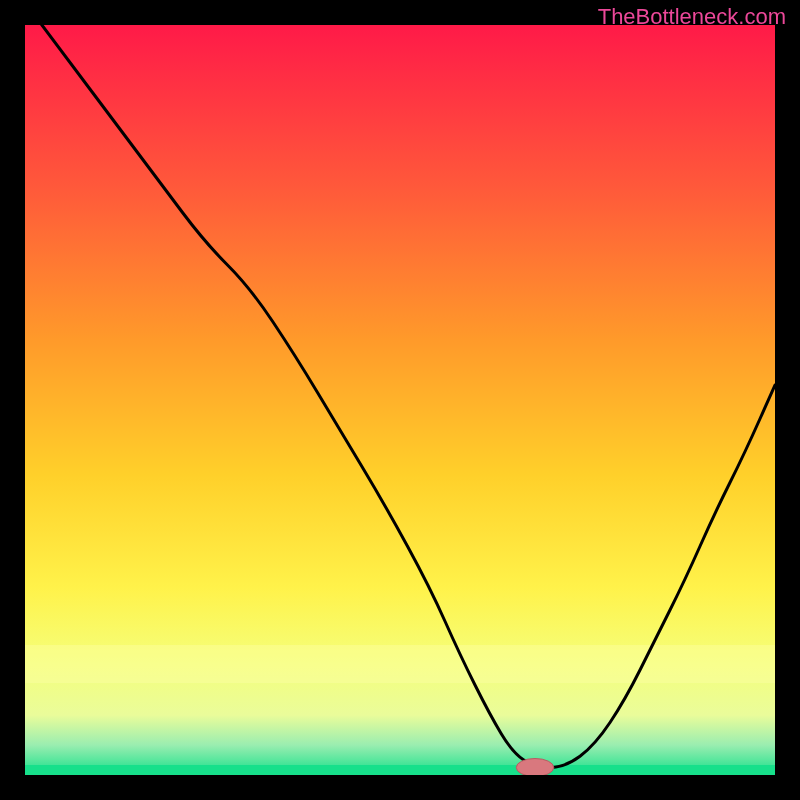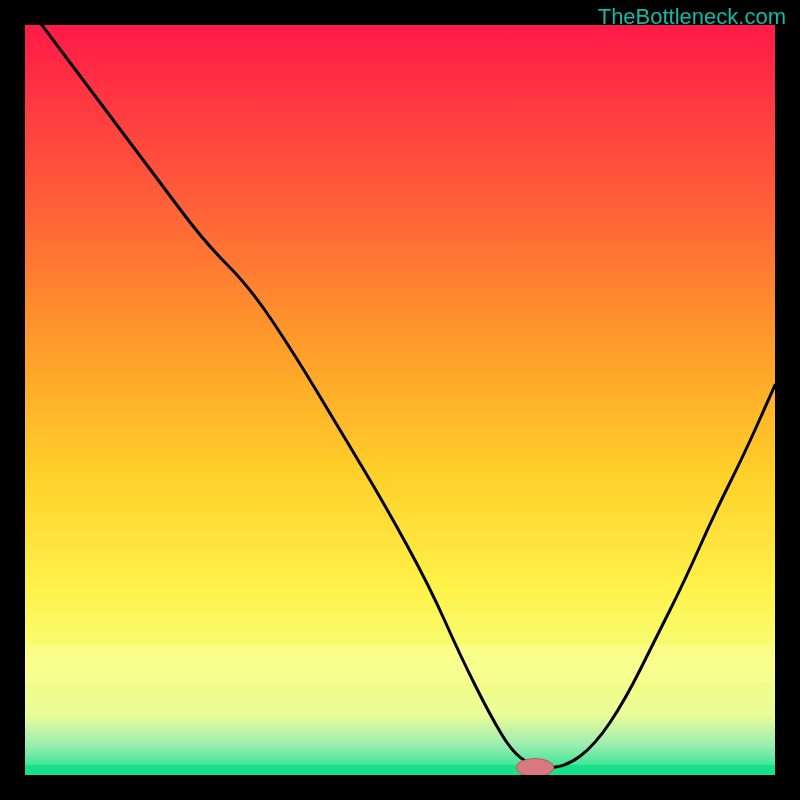--- a/index.html
+++ b/index.html
@@ -7,21 +7,21 @@
   .container {
     width: 800px;
     height: 800px;
     position: relative;
     background: #000;
   }
   .watermark {
     position: absolute;
     top: 4px;
     right: 14px;
-    color: #14b8a6;
+    color: #ec4899;
     font-family: Arial, sans-serif;
     font-size: 22px;
     font-weight: 500;
     z-index: 10;
   }
   .plot-area {
     position: absolute;
     left: 25px;
     top: 25px;
     width: 750px;

